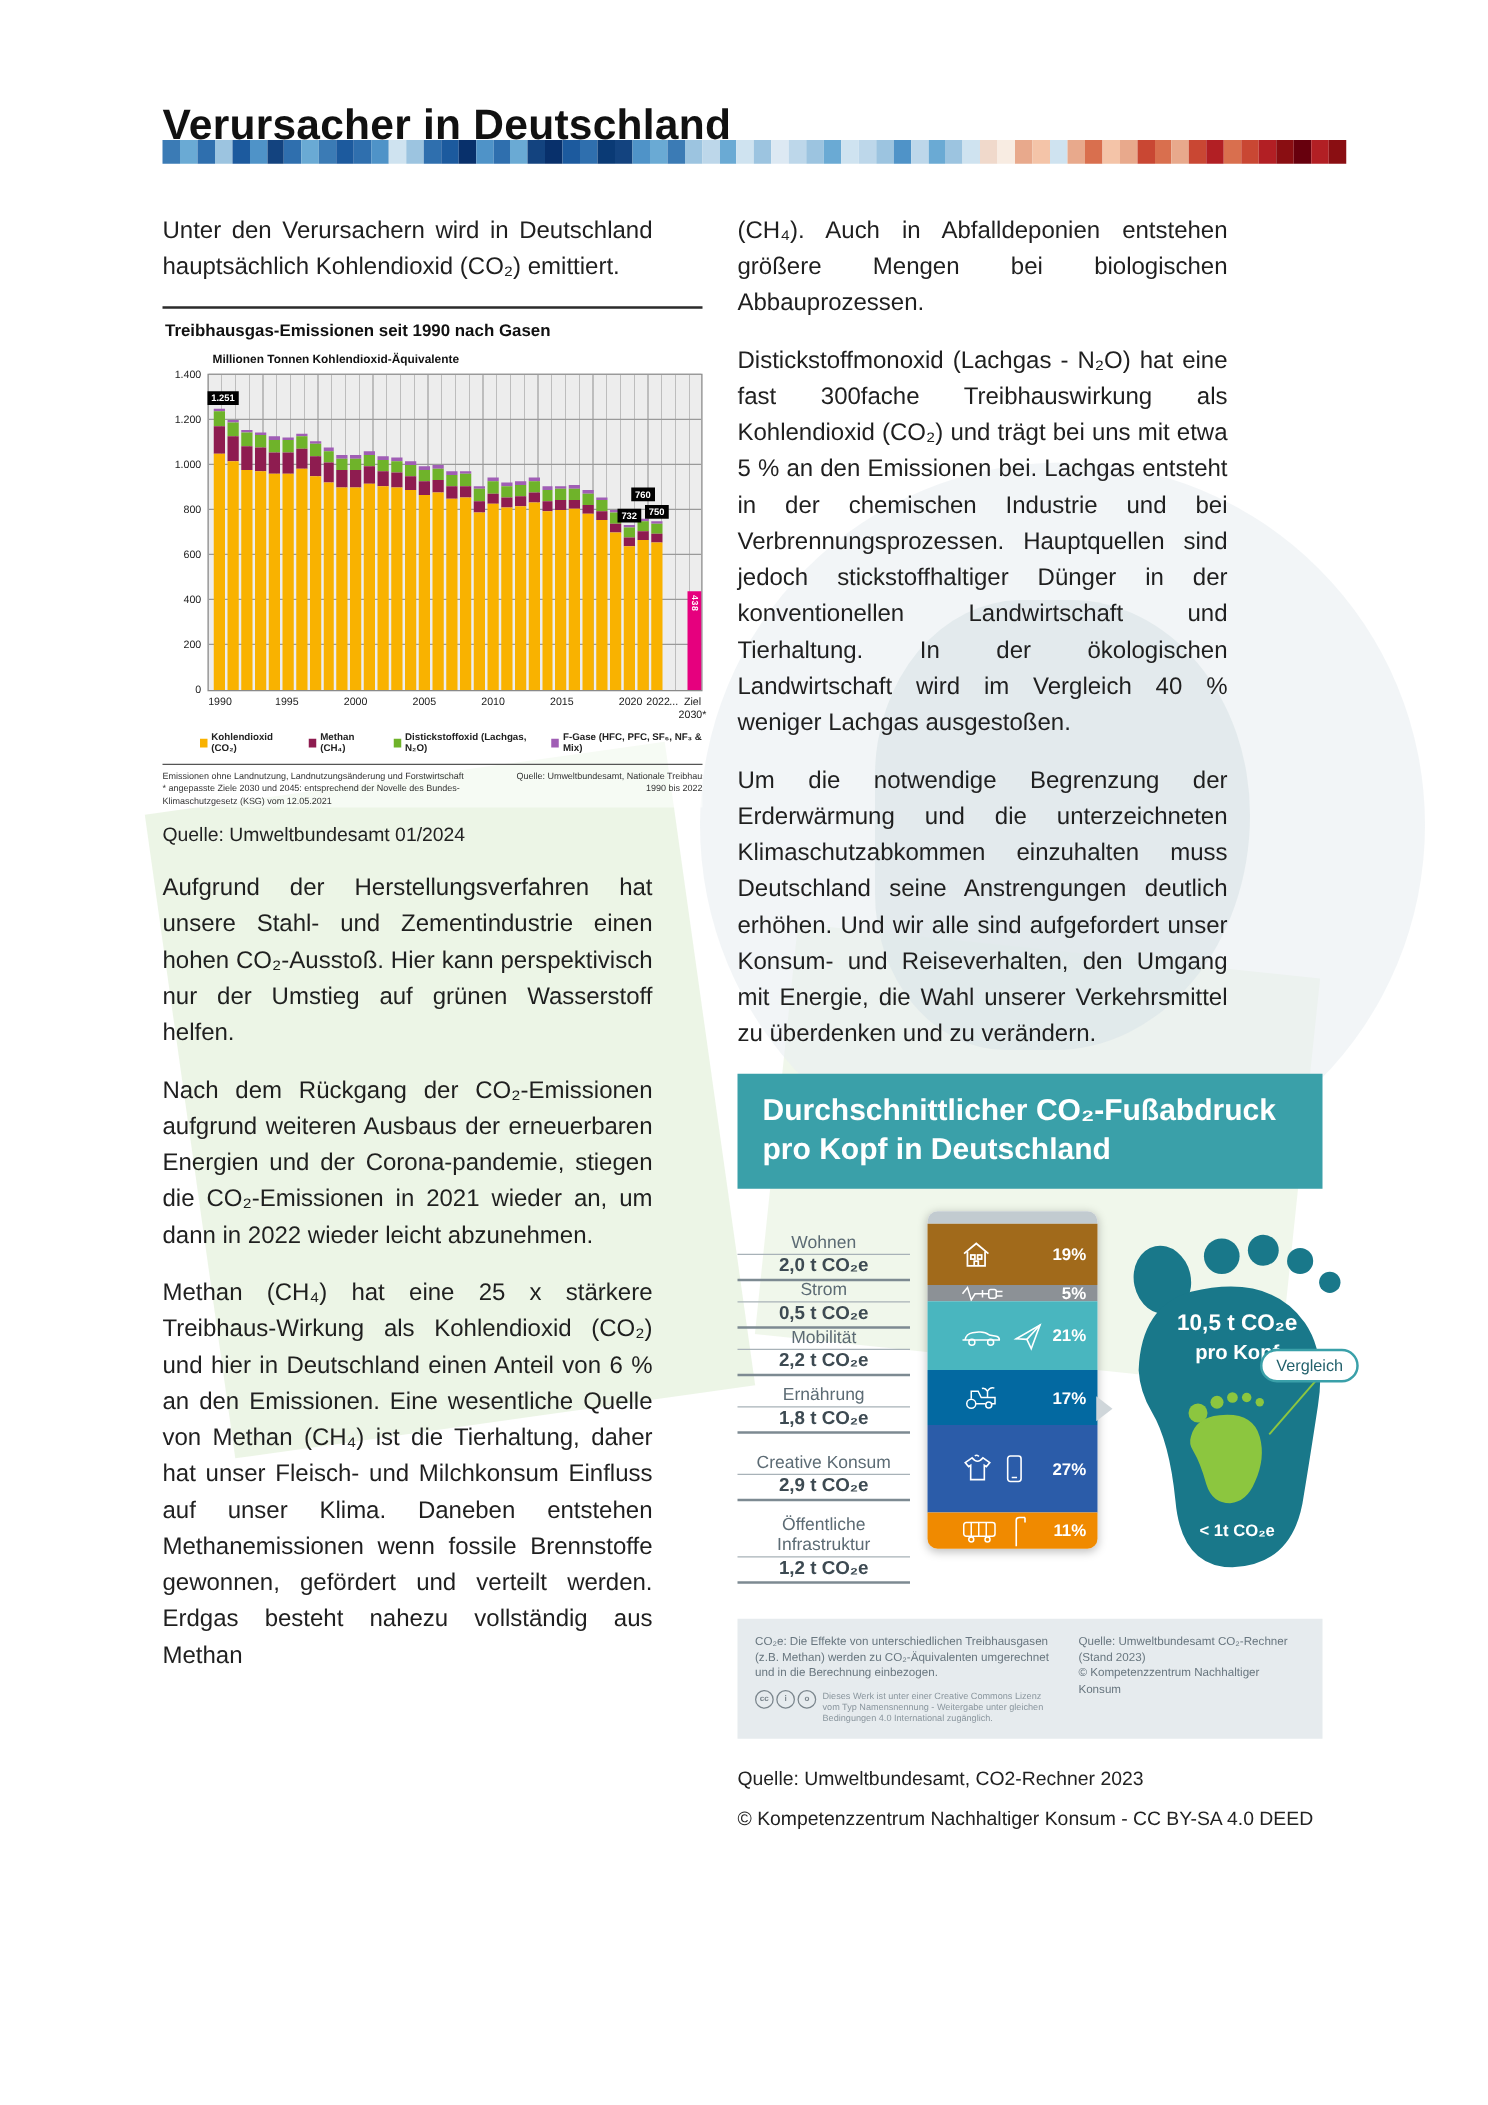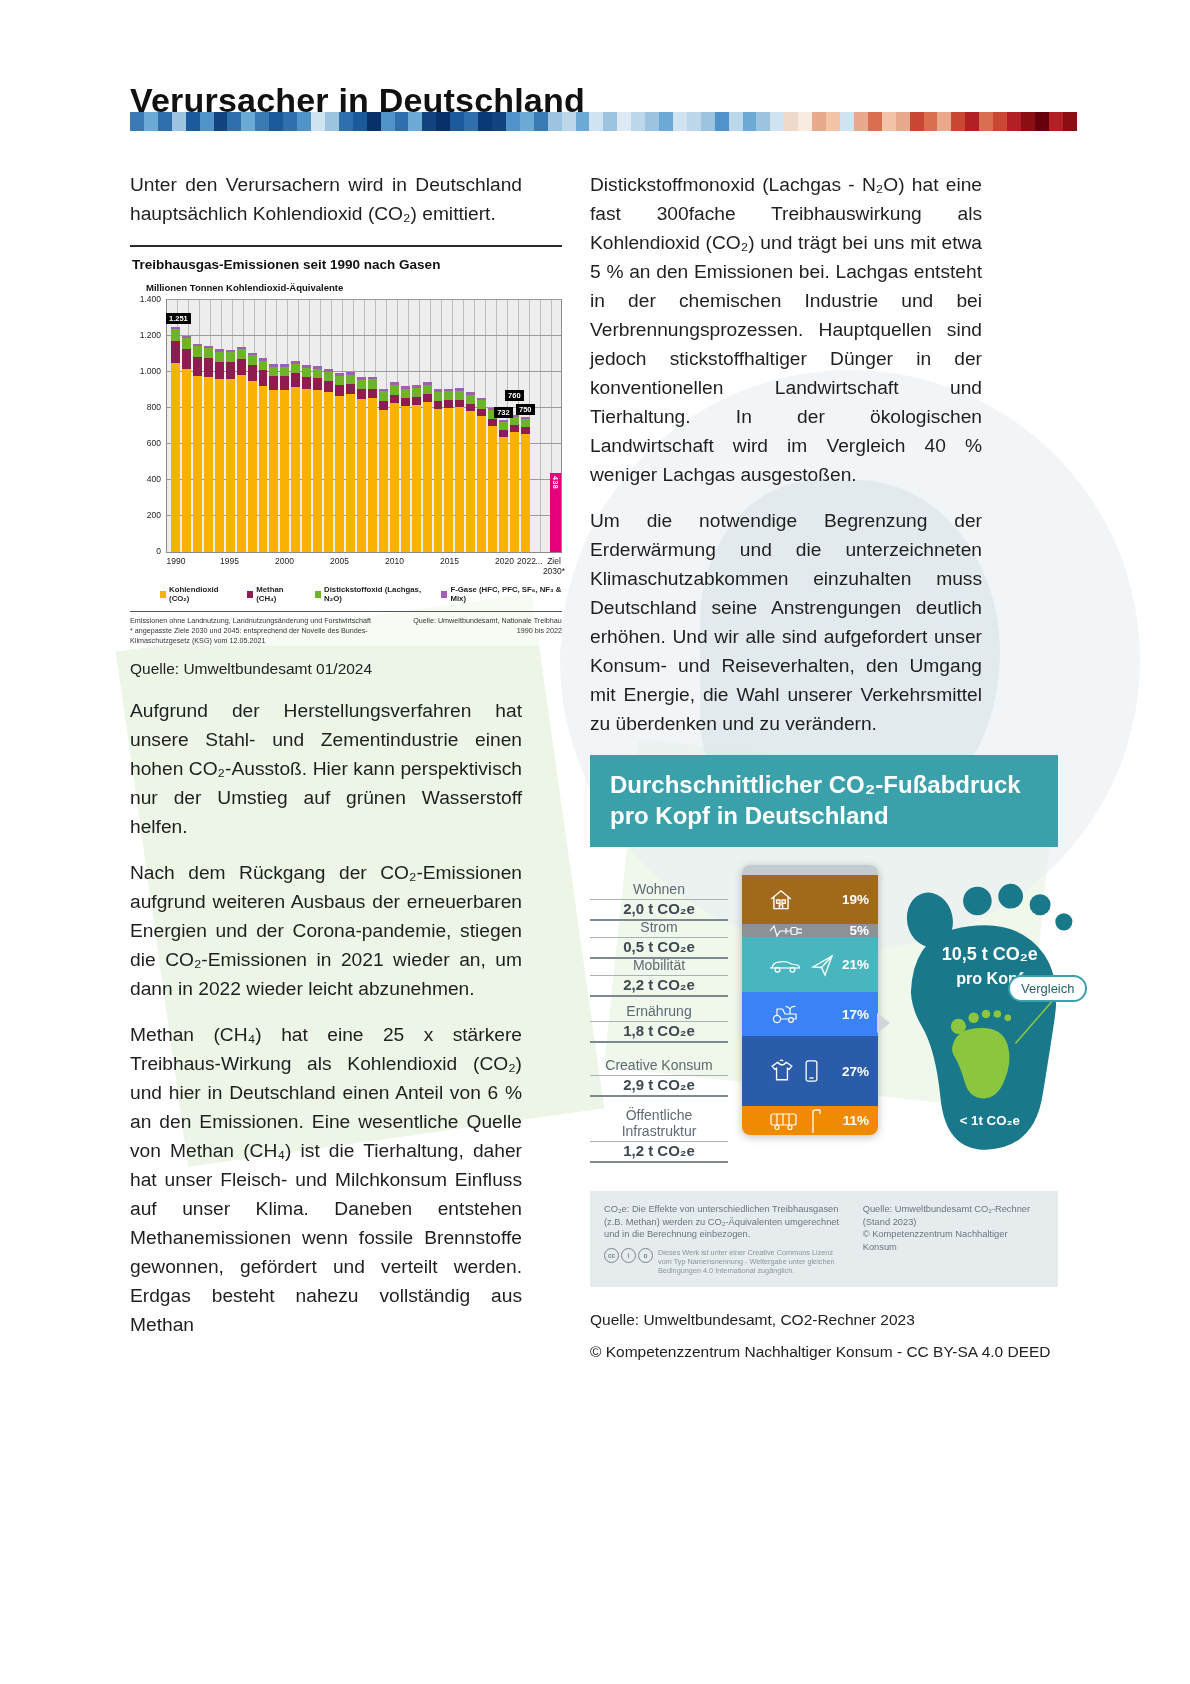--- a/index.html
+++ b/index.html
@@ -17,21 +17,21 @@
   .stripes .stripe{flex:1 1 auto;}
   
   .columns{position:absolute;left:130px;top:170px;z-index:1;width:952px;display:flex;gap:28px;}
   .col-left{width:432px;}
   .col-right{width:492px;}
   .para{width:392px;font-size:19.2px;line-height:29px;text-align:justify;margin:0 0 17px 0;color:#1f1f1f;}
   .source-line{font-size:15.5px;color:#222;margin:0 0 18px 0;}
   
   .chart{width:432px;border-top:2px solid #2b2b2b;padding-top:8px;margin:4px 0 14px 0;background:rgba(255,255,255,.55);}
   .chart-title{font-size:13.5px;font-weight:bold;color:#111;margin:2px 0 10px 2px;}
-  .chart-sub{font-size:9.5px;font-weight:bold;color:#111;margin:0 0 6px 16px;}
+  .chart-sub{font-size:9.5px;font-weight:bold;color:#111;margin:0 0 6px 40px;}
   .plot-wrap{position:relative;margin-left:36px;width:396px;}
   .plot{position:relative;height:252px;background:#ededed;
         background-image:repeating-linear-gradient(90deg,rgba(180,180,180,.0) 0 10px,rgba(150,150,150,.55) 10px 11px);
         border:1px solid #8a8a8a;}
   .gridline{position:absolute;left:0;right:0;height:1px;background:#9a9a9a;z-index:1;}
   .ylab{position:absolute;left:-36px;width:30px;text-align:right;font-size:8.5px;color:#222;}
   .bars{position:absolute;left:4px;right:0;bottom:0;top:0;display:flex;align-items:flex-end;gap:2px;z-index:2;}
   .bar{width:9px;display:flex;flex-direction:column-reverse;position:relative;}
   .seg{width:100%;}
   .bar-badge{position:absolute;background:#000;color:#fff;font-size:7.5px;font-weight:bold;
@@ -443,20 +443,21 @@
         </div>
       </div>
 
       <p class="source-line">Quelle: Umweltbundesamt 01/2024</p>
       <p class="para">Aufgrund der Herstellungsverfahren hat unsere Stahl- und Zementindustrie einen hohen CO₂-Ausstoß. Hier kann perspektivisch nur der Umstieg auf grünen Wasserstoff helfen.</p>
       <p class="para">Nach dem Rückgang der CO₂-Emissionen aufgrund weiteren Ausbaus der erneuerbaren Energien und der Corona-pandemie, stiegen die CO₂-Emissionen in 2021 wieder an, um dann in 2022 wieder leicht abzunehmen.</p>
       <p class="para">Methan (CH₄) hat eine 25 x stärkere Treibhaus-Wirkung als Kohlendioxid (CO₂) und hier in Deutschland einen Anteil von 6 % an den Emissionen. Eine wesentliche Quelle von Methan (CH₄) ist die Tierhaltung, daher hat unser Fleisch- und Milchkonsum Einfluss auf unser Klima. Daneben entstehen Methanemissionen wenn fossile Brennstoffe gewonnen, gefördert und verteilt werden. Erdgas besteht nahezu vollständig aus Methan</p>
     </div>
 
     <div class="col-right">
+      <p class="para">(CH₄). Auch in Abfalldeponien entstehen größere Mengen bei biologischen Abbauprozessen.</p>
       <p class="para">Distickstoffmonoxid (Lachgas - N₂O) hat eine fast 300fache Treibhauswirkung als Kohlendioxid (CO₂) und trägt bei uns mit etwa 5 % an den Emissionen bei. Lachgas entsteht in der chemischen Industrie und bei Verbrennungsprozessen. Hauptquellen sind jedoch stickstoffhaltiger Dünger in der konventionellen Landwirtschaft und Tierhaltung. In der ökologischen Landwirtschaft wird im Vergleich 40 % weniger Lachgas ausgestoßen.</p>
       <p class="para">Um die notwendige Begrenzung der Erderwärmung und die unterzeichneten Klimaschutzabkommen einzuhalten muss Deutschland seine Anstrengungen deutlich erhöhen. Und wir alle sind aufgefordert unser Konsum- und Reiseverhalten, den Umgang mit Energie, die Wahl unserer Verkehrsmittel zu überdenken und zu verändern.</p>
 
       <div class="infographic">
         <div class="ig-banner">
           <div class="l1">Durchschnittlicher CO₂-Fußabdruck</div>
           <div class="l2">pro Kopf in Deutschland</div>
         </div>
 
         <div class="ig-body">
@@ -520,21 +521,21 @@
                       <circle cx="9.5" cy="14.8" r="2.4"></circle>
                       <circle cx="24.5" cy="14.8" r="2.4"></circle>
                     </svg>
                     <svg width="26" height="24" viewBox="0 0 24 24" fill="none" stroke="#fff" stroke-width="1.3">
                       <path d="M2 14 L21 3 L14 22 L10.5 14.5 Z"></path>
                       <path d="M10.5 14.5 L21 3"></path>
                     </svg>
                   </span>
                   <span class="ig-pct">21%</span>
                 </div>
-                <div class="ig-band" style="height: 44.2px; background: #3b82f6;">
+                <div class="ig-band" style="height: 44.2px; background: #0369a1;">
                   <span class="ig-icons">
                     <svg width="32" height="22" viewBox="0 0 30 22" fill="none" stroke="#fff" stroke-width="1.2">
                       <circle cx="8" cy="16" r="3.6"></circle>
                       <circle cx="22" cy="17" r="2.4"></circle>
                       <path d="M11.5 16 H19.5 M24.5 16 H27 V11 H16 L13.5 6 H8 V12"></path>
                       <path d="M21 6 Q23 2.5 26.5 3.5 M21 6 Q19 3 16.5 3.8 M21 6 V11"></path>
                     </svg>
                   </span>
                   <span class="ig-pct">17%</span>
                 </div>

